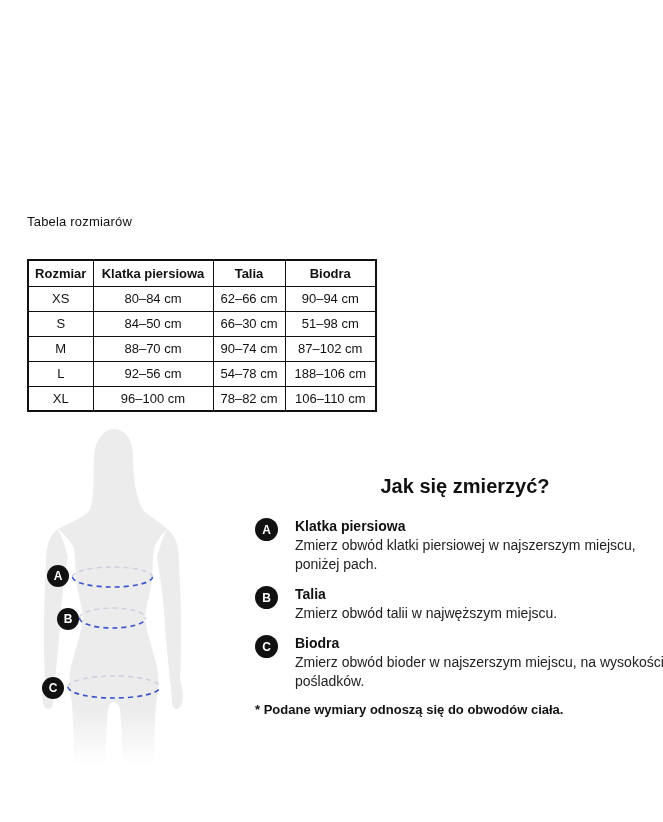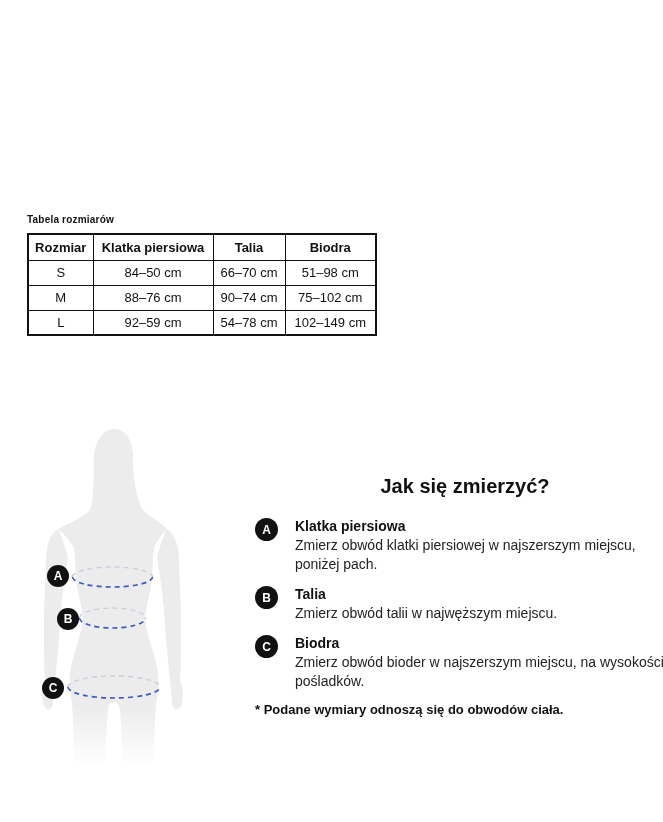--- a/index.html
+++ b/index.html
@@ -7,21 +7,21 @@
   body {
     position:relative;
     background:#ffffff;
     font-family:"Liberation Sans","DejaVu Sans",sans-serif;
     color:#1c1c1c;
     overflow:hidden;
   }
 
   
   .size-section { position:absolute; left:27px; top:214px; }
-  .size-title { font-size:10px; font-weight:bold; letter-spacing:.2px; color:#111; margin-bottom:8px; }
+  .size-title { font-size:13px; font-weight:normal; letter-spacing:.2px; color:#111; margin-bottom:30px; }
   table.size-table { border-collapse:collapse; border:2px solid #111; table-layout:fixed; }
   .size-table col.c1 { width:65px; }
   .size-table col.c2 { width:120px; }
   .size-table col.c3 { width:72px; }
   .size-table col.c4 { width:91px; }
   .size-table th, .size-table td {
     border:1px solid #111;
     text-align:center;
     vertical-align:middle;
     font-size:13px;
@@ -79,36 +79,48 @@
     <thead>
       <tr>
         <th>Rozmiar</th>
         <th>Klatka piersiowa</th>
         <th>Talia</th>
         <th>Biodra</th>
       </tr>
     </thead>
     <tbody>
       <tr>
+        <td>XS</td>
+        <td>80–84 cm</td>
+        <td>62–66 cm</td>
+        <td>90–94 cm</td>
+      </tr>
+      <tr>
         <td>S</td>
         <td>84–50 cm</td>
-        <td>66–70 cm</td>
+        <td>66–30 cm</td>
         <td>51–98 cm</td>
       </tr>
       <tr>
         <td>M</td>
-        <td>88–76 cm</td>
+        <td>88–70 cm</td>
         <td>90–74 cm</td>
-        <td>75–102 cm</td>
+        <td>87–102 cm</td>
       </tr>
       <tr>
         <td>L</td>
-        <td>92–59 cm</td>
+        <td>92–56 cm</td>
         <td>54–78 cm</td>
-        <td>102–149 cm</td>
+        <td>188–106 cm</td>
+      </tr>
+      <tr>
+        <td>XL</td>
+        <td>96–100 cm</td>
+        <td>78–82 cm</td>
+        <td>106–110 cm</td>
       </tr>
     </tbody>
   </table>
 </div>
 
 <div class="figure-area">
   <svg class="figure-svg" width="225" height="365" viewBox="0 0 225 365">
 
     <path fill="#ececec" d="
       M 80 14

